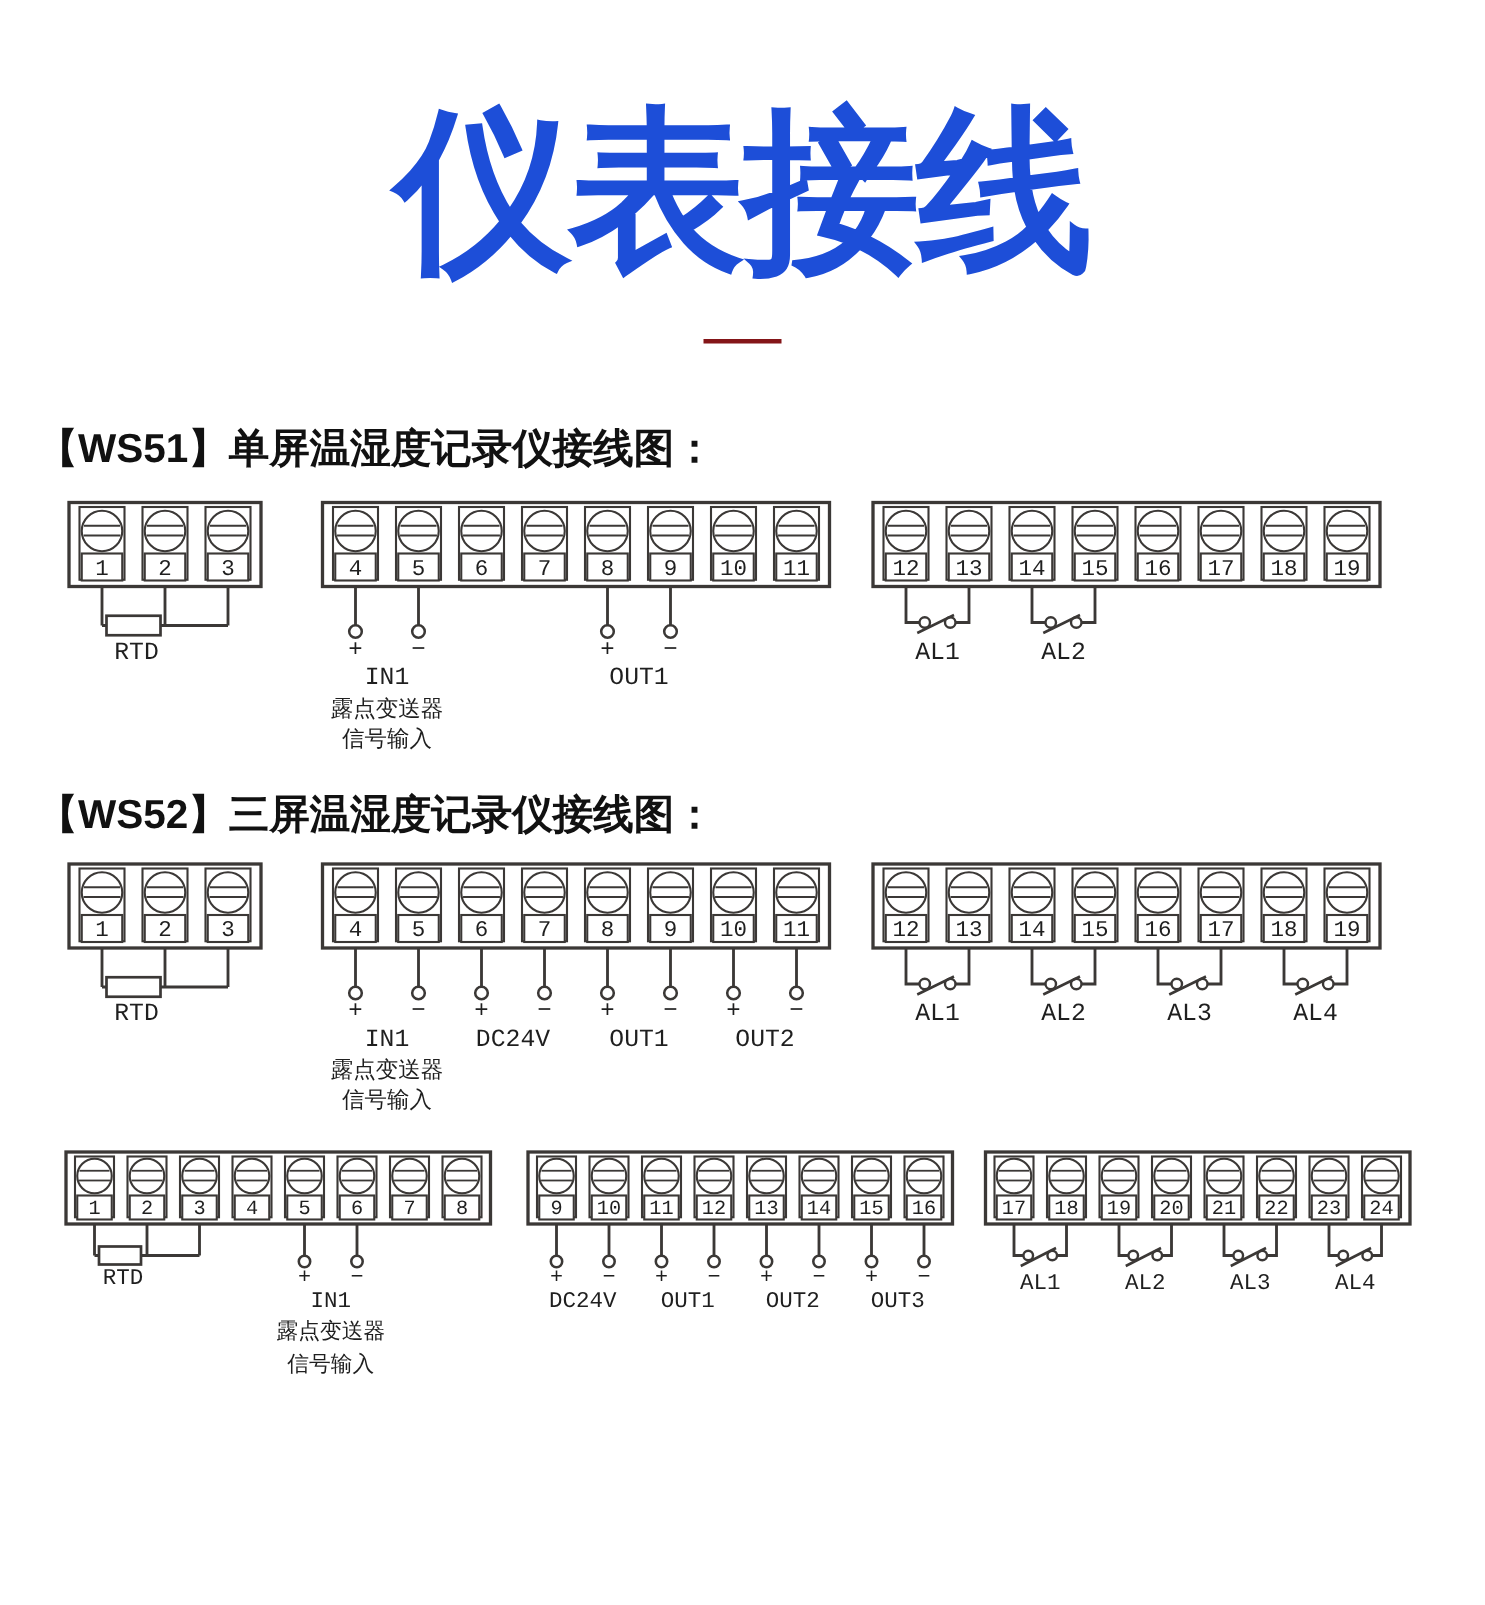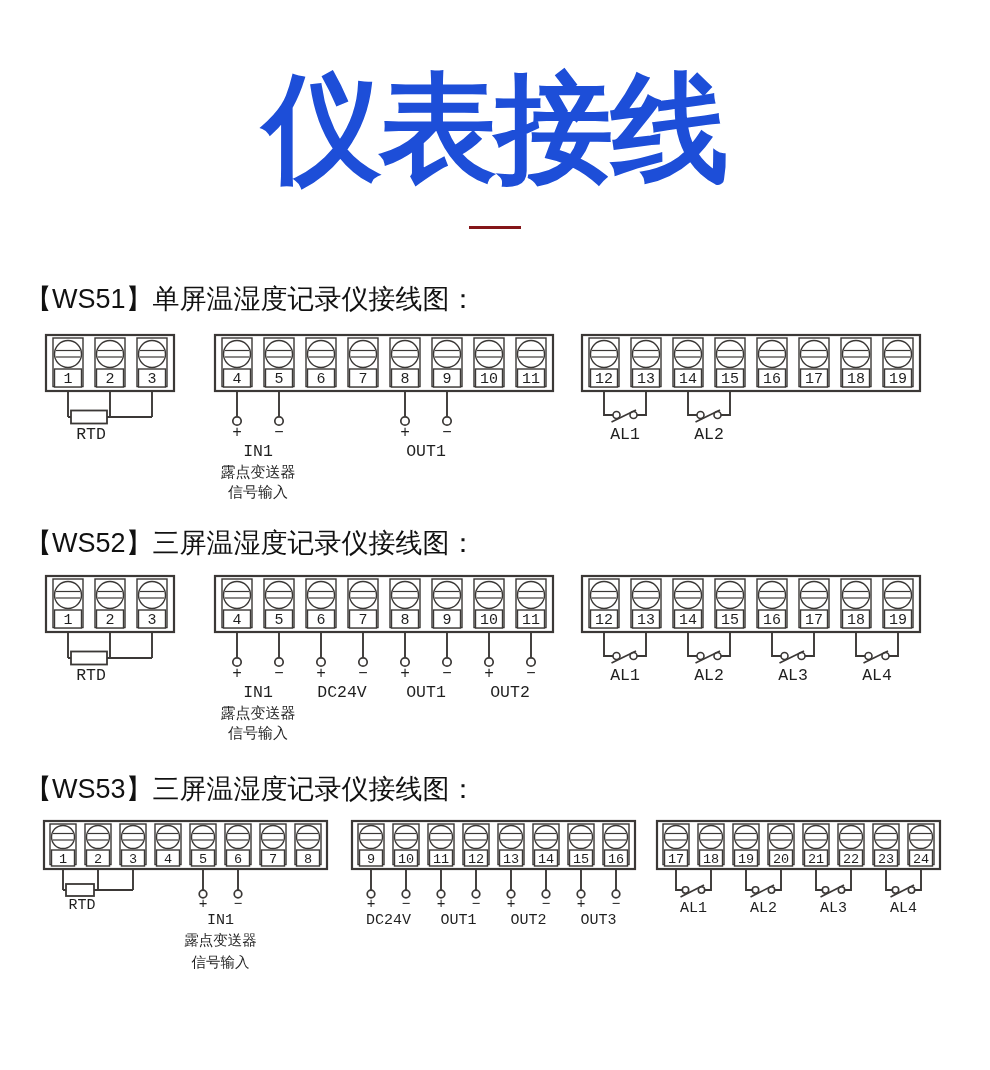--- a/index.html
+++ b/index.html
@@ -14,21 +14,21 @@
     line-height:1.2;
     letter-spacing:-2px;
     color:#1d4ed8;
   }
   .divider{
     width:52px;height:3px;
     margin:26px auto 0 auto;
   }
   .sec-h{
     font-family:"Liberation Sans",sans-serif;
-    font-weight:400;
+    font-weight:700;
     font-size:27px;
     line-height:32px;
     color:#111111;
     margin:0 0 0 25px;
   }
   .sec-h.h1{margin-top:54px;}
   .sec-h.h2{margin-top:18px;}
   .sec-h.h3{margin-top:21px;}
   svg.diagram{display:block;}
   svg.d1{margin-top:14px;}
@@ -505,21 +505,20 @@
             <circle cx="868.5" cy="86" r="3.5" fill="#fff" stroke="#3b3836" stroke-width="1.6"></circle>
             <circle cx="885.5" cy="86" r="3.5" fill="#fff" stroke="#3b3836" stroke-width="1.6"></circle>
             <line x1="863.5" y1="93" x2="888" y2="81" stroke="#3b3836" stroke-width="1.7"></line>
           </g>
           <text x="877" y="110" font-size="16.5" font-family="&quot;Liberation Mono&quot;,&quot;DejaVu Sans Mono&quot;,monospace" text-anchor="middle" fill="#1f1f1f">AL4</text>
         </g>
       </svg>
   </section>
 
   <section>
-    <h2 class="sec-h h3">【WS53】三屏温湿度记录仪接线图：</h2>
     <svg class="diagram d3" width="990" height="170" viewBox="0 0 990 170">
         <g>
           <rect x="44" y="6" width="283" height="48" fill="#fff" stroke="#3b3836" stroke-width="2.2"></rect>
           <g>
             <rect x="50" y="9" width="26" height="40.5" fill="#fff" stroke="#3b3836" stroke-width="1.4"></rect>
             <circle cx="63" cy="22" r="11.5" fill="#fff" stroke="#3b3836" stroke-width="1.4"></circle>
             <line x1="53" y1="18.5" x2="73" y2="18.5" stroke="#3b3836" stroke-width="1.2"></line>
             <line x1="52.7" y1="25" x2="73.3" y2="25" stroke="#3b3836" stroke-width="1.2"></line>
             <rect x="51.5" y="35" width="23" height="16" fill="#fff" stroke="#3b3836" stroke-width="1.4"></rect>
             <text x="63" y="47.5" font-size="13.5" font-family="&quot;Liberation Mono&quot;,&quot;DejaVu Sans Mono&quot;,monospace" text-anchor="middle" fill="#1f1f1f">1</text>

